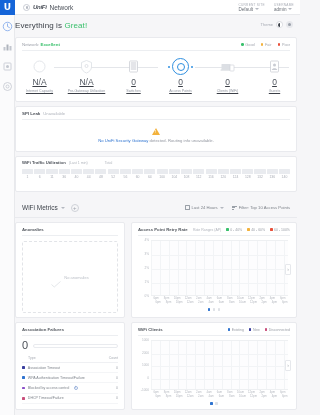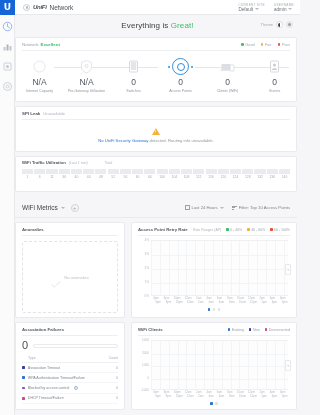--- a/index.html
+++ b/index.html
@@ -57,21 +57,21 @@
     padding-top: 6px; display: flex; flex-direction: column; align-items: center; gap: 9px;
   }
   .side-ico {
     width: 11px; height: 11px; display: flex; align-items: center; justify-content: center;
   }
   .side-ico svg { display: block; }
 
   
   .page-head {
     position: absolute; top: 15px; left: 15px; width: 285px; height: 20px;
-    display: flex; align-items: center; justify-content: center;
+    display: flex; align-items: center; justify-content: flex-start;
     background: #f6f6f8;
   }
   .headline { font-size: 8px; color: #3c4149; letter-spacing: 0.1px; }
   .headline .good { color: #39c06c; }
   .theme-switch {
     position: absolute; right: 7px; top: 6px;
     display: flex; align-items: center; gap: 3px;
   }
   .theme-label { font-size: 4px; color: #a5a9b2; }
   .theme-btn {
@@ -101,21 +101,21 @@
   
   #status-card { top: 37px; left: 15px; width: 282px; height: 65px; }
   .net-status { font-size: 4.4px; color: #9b9fa8; }
   .net-status b { color: #39c06c; font-weight: bold; }
   .legend-row { margin-left: auto; display: flex; gap: 6px; align-items: center; }
   .lg { display: flex; align-items: center; gap: 1.8px; font-size: 3.8px; color: #a4a8b1; }
   .dot { width: 2.6px; height: 2.6px; border-radius: 50%; }
 
   .devrow {
     position: absolute; top: 18px; left: 0; width: 282px; height: 46px;
-    display: flex; align-items: flex-start;
+    display: flex; align-items: flex-start; text-decoration: underline;
   }
   .devcell {
     flex: 1; display: flex; flex-direction: column; align-items: center; position: relative;
   }
   .devicon {
     width: 17px; height: 17px; display: flex; align-items: center; justify-content: center;
     margin-top: 2px;
   }
   .devicon svg { display: block; }
   .devval {

